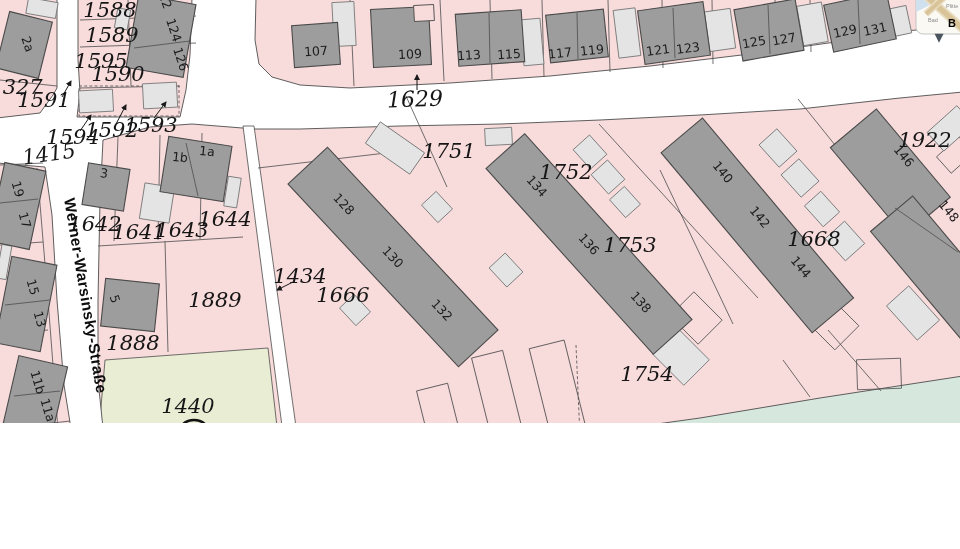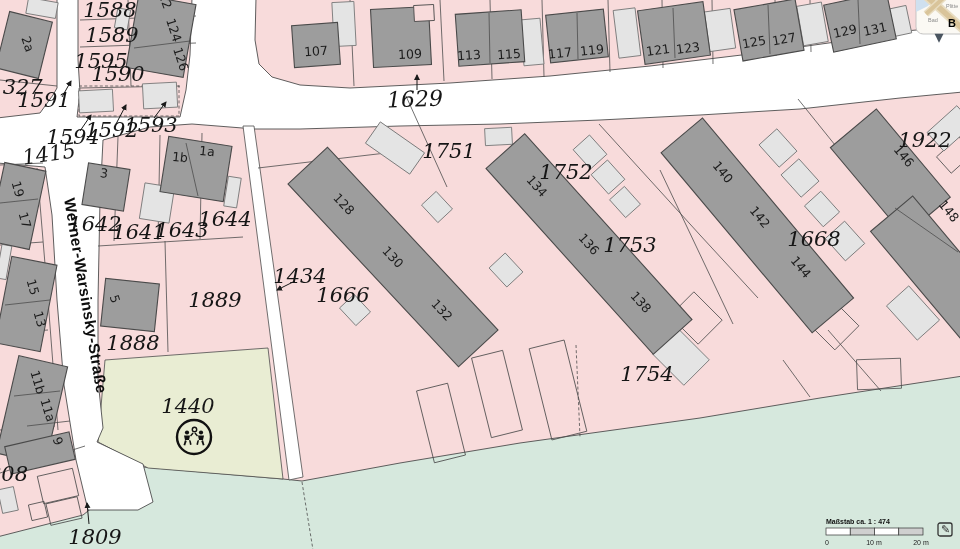--- a/index.html
+++ b/index.html
@@ -1,16 +1,16 @@
 <!DOCTYPE html>
 <html><head>
 <meta charset="utf-8">
 <style>
   html,body{margin:0;padding:0;background:#fff;}
-  .map-wrap{width:960px;height:549px;overflow:hidden;position:relative;font-family:"Liberation Sans",sans-serif;}
+  .map-wrap{width:960px;height:423px;overflow:hidden;position:relative;font-family:"Liberation Sans",sans-serif;}
   svg{display:block;}
   .plabel{font-family:"DejaVu Serif",serif;font-style:italic;font-size:21px;fill:#161616;text-anchor:middle;dominant-baseline:central;}
   .plabel.lg{font-size:22px;}
   .blabel{font-family:"DejaVu Sans",sans-serif;font-size:12.5px;fill:#1c1c1c;text-anchor:middle;dominant-baseline:central;}
   .street-label{font-family:"Liberation Sans",sans-serif;font-weight:bold;font-size:15.5px;fill:#0e0e0e;letter-spacing:.4px;}
   .sb-title{font-family:"Liberation Sans",sans-serif;font-weight:bold;font-size:7px;fill:#111;}
   .sb-tick{font-family:"Liberation Sans",sans-serif;font-size:7px;fill:#222;text-anchor:middle;}
   .inset-small{font-family:"Liberation Sans",sans-serif;font-size:5.5px;fill:#8a8a8a;}
   .inset-b{font-family:"Liberation Sans",sans-serif;font-weight:bold;font-size:11px;fill:#000;}
   .bnd{stroke:#4d4d4d;stroke-width:.8;fill:none;}

